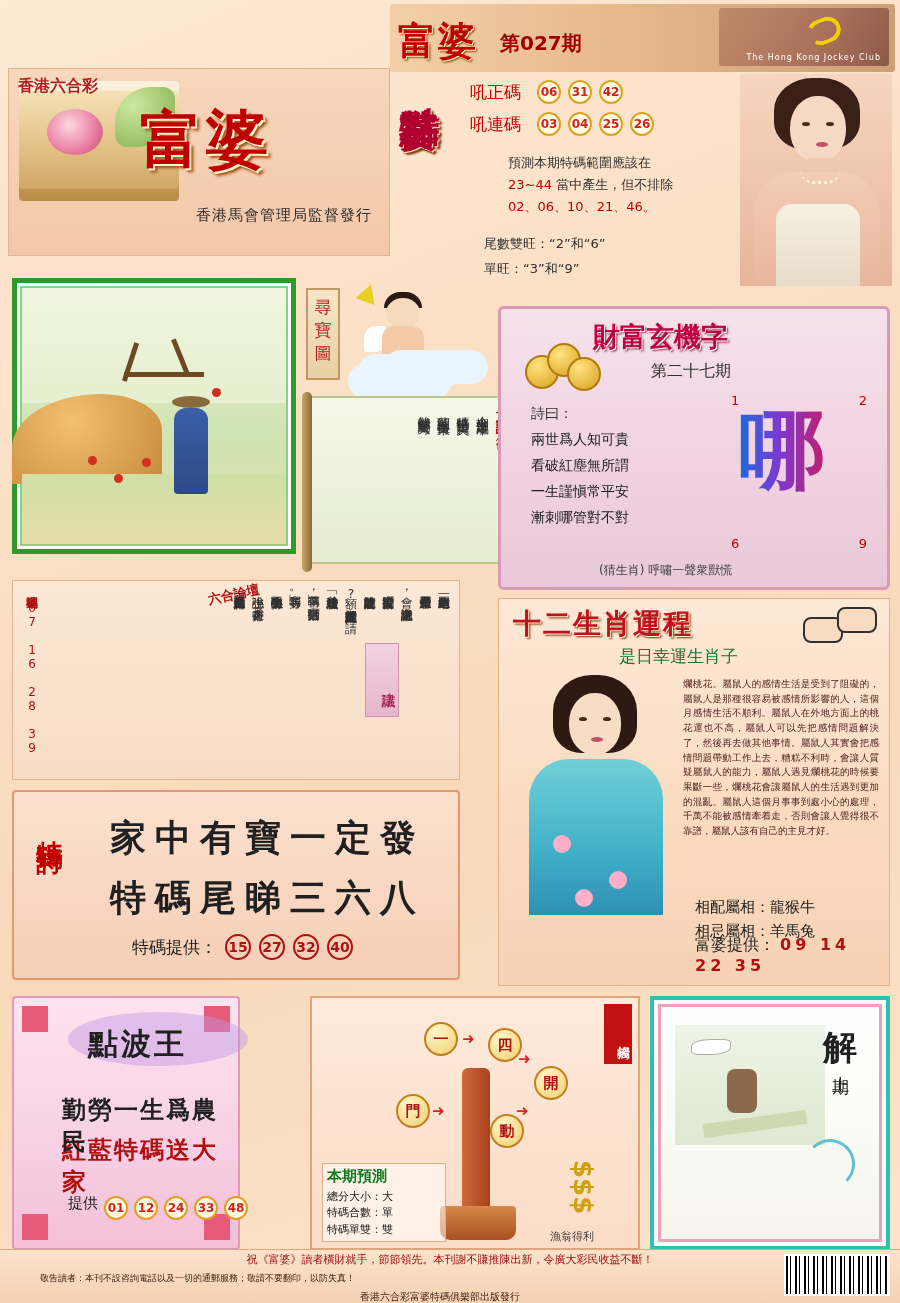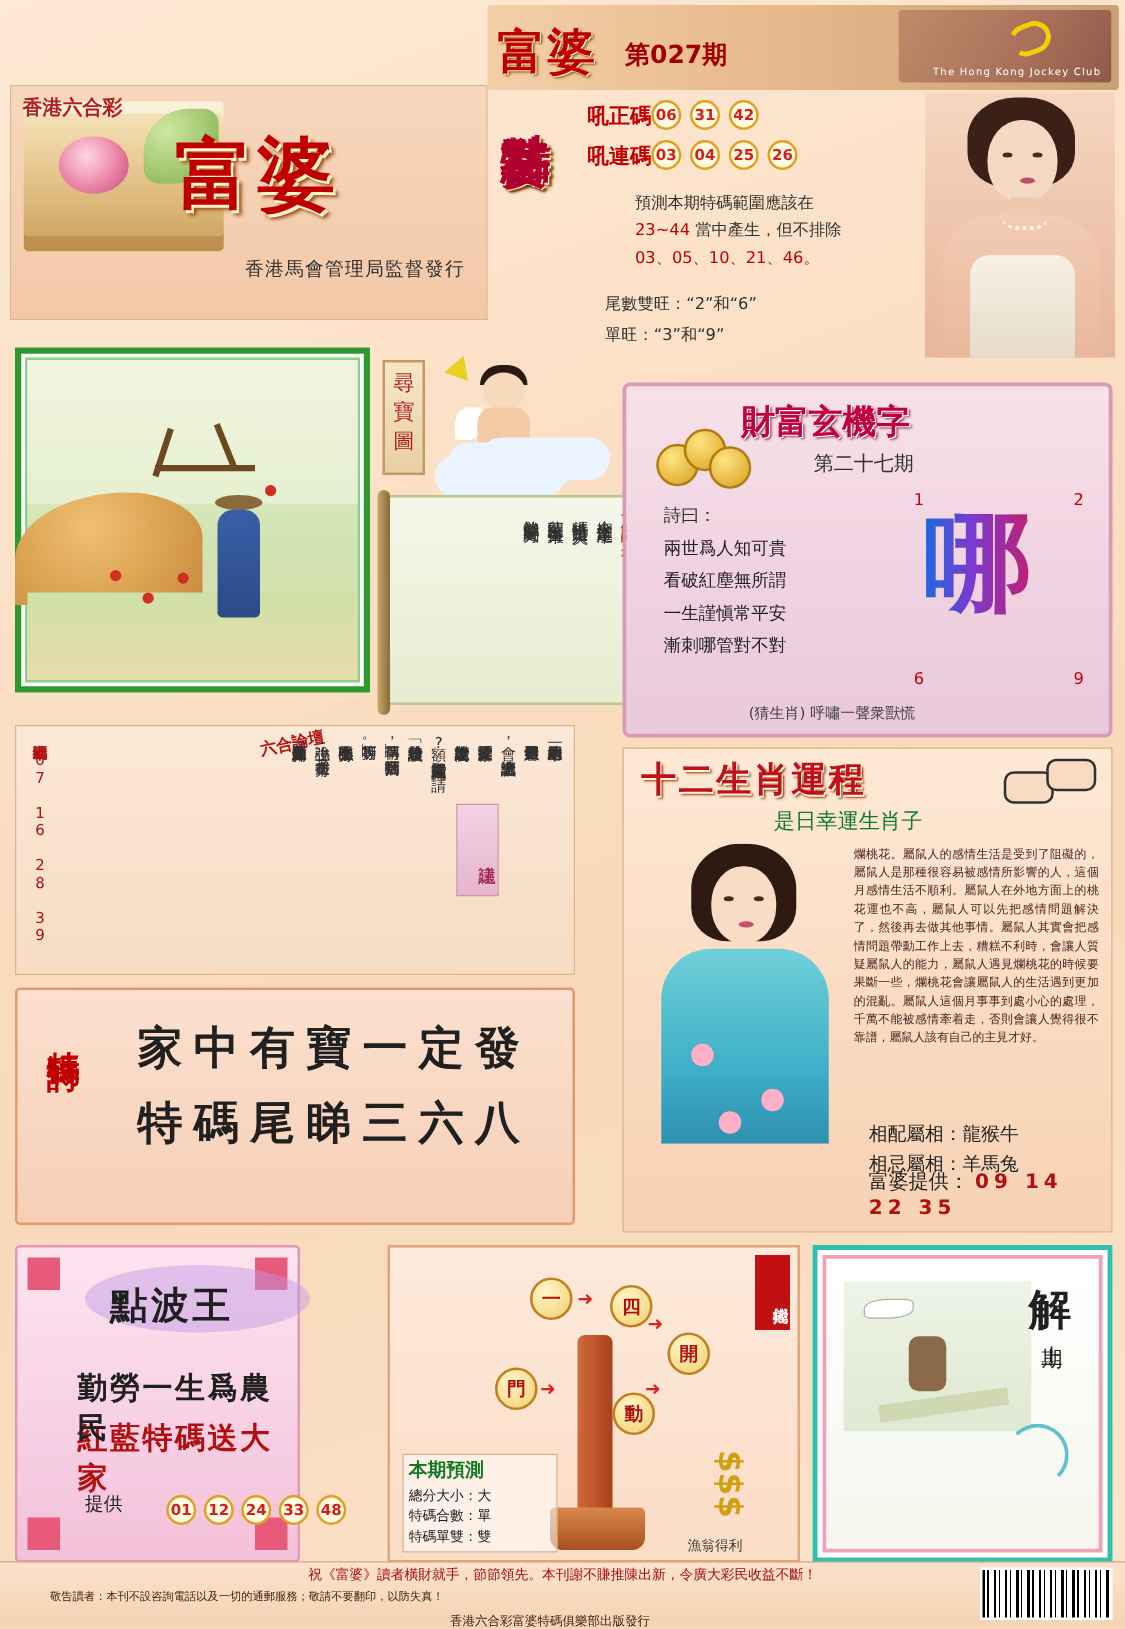--- a/index.html
+++ b/index.html
@@ -88,21 +88,21 @@
 
   
   #dt-panel { left:394px; top:72px; width:340px; height:212px; }
   #dt-vtitle {
     left:400px; top:76px; font-size:40px; font-weight:bold; color:#b00030;
     text-shadow:1px 1px 0 #ffe9c0, 3px 3px 2px #7a3a00;
     line-height:1.0;
   }
   #dt-rows { left:470px; top:80px; width:230px; }
   .dt-row { display:flex; align-items:center; margin-bottom:8px; }
-  .dt-row .lbl { font-size:17px;color:#c00000;font-weight:bold;margin-right:0;}
+  .dt-row .lbl { font-size:17px;color:#c00000;font-weight:normal;margin-right:16px;}
   .dt-row .ball { margin-right:7px; }
   #dt-pred { left:508px; top:152px; width:268px; font-size:13px; color:#303030; line-height:1.7;}
   #dt-pred .rng { color:#c00000; }
   #dt-tail { left:484px; top:232px; font-size:13px; color:#303030; line-height:1.9;}
 
   
   #girl1 {
     left:740px; top:74px; width:152px; height:212px; overflow:hidden;
     background:linear-gradient(180deg,#f6d6c0,#e7b59a);
   }
@@ -276,21 +276,21 @@
     left:12px; top:996px; width:228px; height:254px;
     background:linear-gradient(180deg,#fde4ef,#f7cfe4 60%,#f3c0d8);
     border:2px solid #e098bc; border-radius:4px;
   }
   #dbw .gift{position:absolute;width:26px;height:26px;background:#e85a7a;}
   #dbw-title{position:absolute;left:74px;top:26px;font-size:30px;font-weight:bold;color:#202020;letter-spacing:3px;}
   #dbw-ellipse{position:absolute;left:54px;top:14px;width:180px;height:54px;border-radius:50%;background:rgba(190,150,230,.45);}
   #dbw-l1{position:absolute;left:48px;top:96px;font-size:24px;font-weight:bold;color:#202020;letter-spacing:2px;}
   #dbw-l2{position:absolute;left:48px;top:136px;font-size:24px;font-weight:bold;color:#b01010;letter-spacing:2px;}
   #dbw-provide{position:absolute;left:54px;top:196px;font-size:15px;color:#202020;}
-  #dbw-nums{position:absolute;left:103px;top:198px;display:flex;gap:6px;padding-left:16px;}
+  #dbw-nums{position:absolute;left:74px;top:198px;display:flex;gap:6px;padding-left:16px;}
 
   
   #tree {
     left:310px; top:996px; width:330px; height:254px;
     background:linear-gradient(180deg,#fdeadb,#fbdcc6);
     border:2px solid #e0a47e;
   }
   #tree-tag{
     position:absolute;right:6px;top:6px;width:28px;height:60px;background:#c01010;
     color:#fff;font-size:13px;writing-mode:vertical-rl;text-orientation:upright;
@@ -377,21 +377,21 @@
       <span class="ball">04</span>
       <span class="ball">25</span>
       <span class="ball">26</span>
     </div>
   </div>
 
   <div class="abs" id="dt-pred">
     <span>預測本期特碼範圍應該在</span><br>
     <span class="rng">23~44</span>
     <span>當中產生，但不排除</span><br>
-    <span class="rng">03、05、10、21、46。</span>
+    <span class="rng">02、06、10、21、46。</span>
   </div>
 
   <div class="abs" id="dt-tail">
     <div>尾數雙旺：“2”和“6”</div>
     <div>單旺：“3”和“9”</div>
   </div>
 
   <div class="abs" id="girl1">
     <div class="hair"></div>
       <div class="face"></div>
@@ -512,20 +512,27 @@
     <div id="zodiac-nums">
       <span>富婆提供：</span>
       <b>09 14 22 35</b>
     </div>
   </div>
 
   <div class="abs" id="tema">
     <div id="tema-label">特碼詩</div>
     <div id="tema-l1">家中有寶一定發</div>
     <div id="tema-l2">特碼尾睇三六八</div>
+    <div id="tema-provide">
+      <span>特碼提供：</span>
+      <span class="circlenum">15</span>
+      <span class="circlenum">27</span>
+      <span class="circlenum">32</span>
+      <span class="circlenum">40</span>
+    </div>
   </div>
 
   <div class="abs" id="dbw">
     <div class="gift" style="left:8px;top:8px;"></div>
     <div class="gift" style="right:8px;top:8px;"></div>
     <div class="gift" style="left:8px;bottom:8px;"></div>
     <div class="gift" style="right:8px;bottom:8px;"></div>
     <div id="dbw-ellipse"></div>
     <div id="dbw-title">點波王</div>
     <div id="dbw-l2">紅藍特碼送大家</div>

